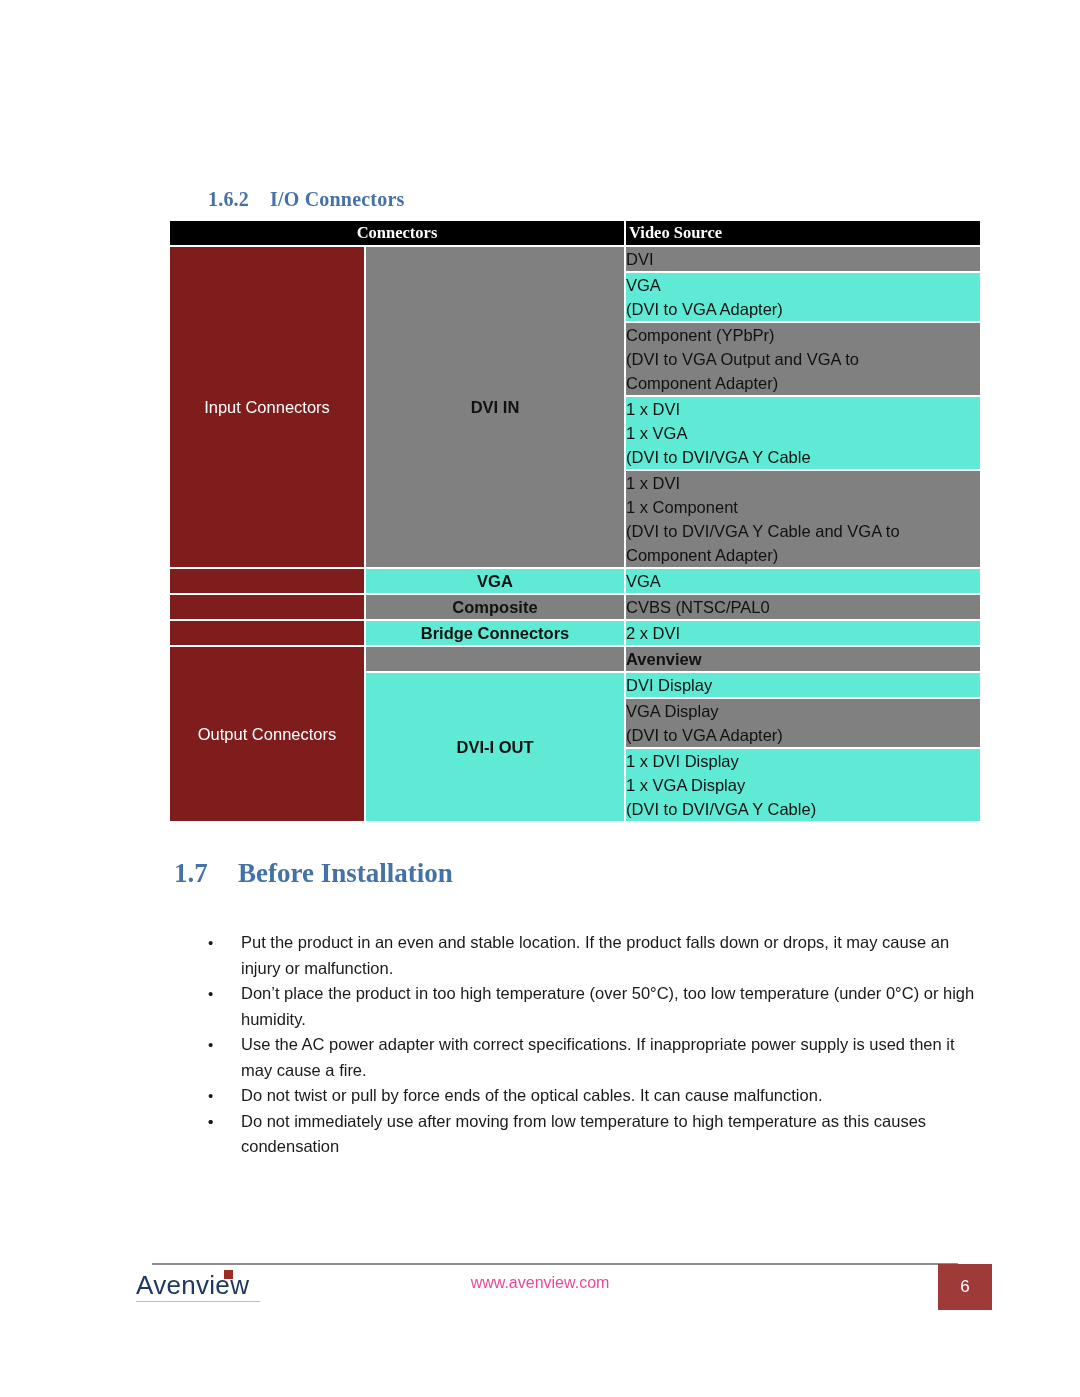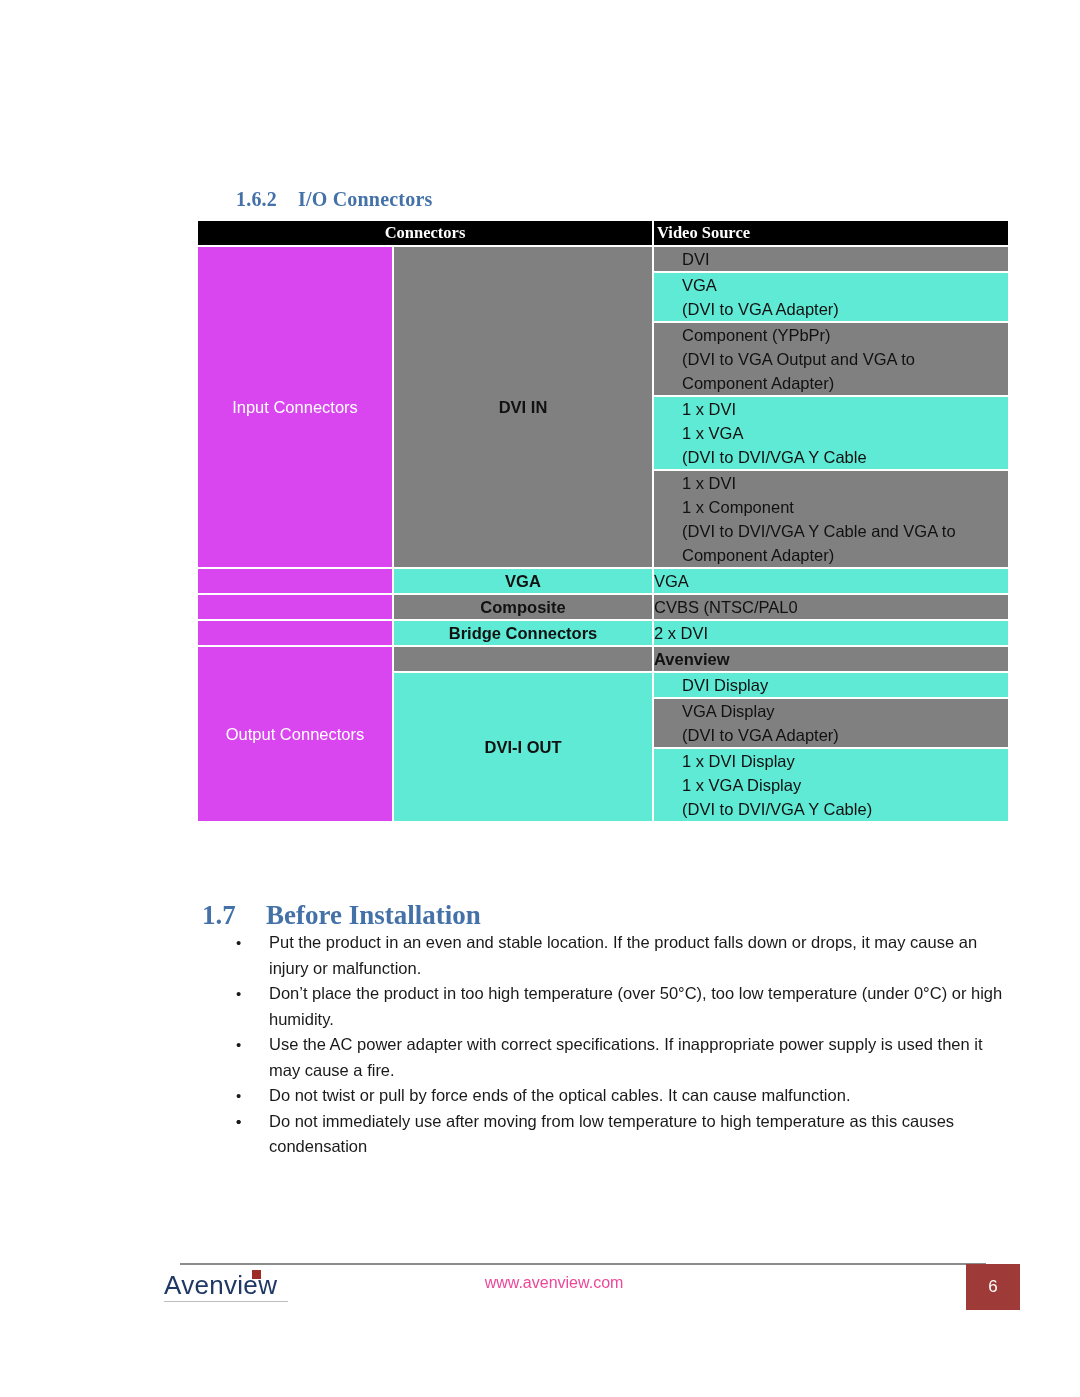--- a/index.html
+++ b/index.html
@@ -13,41 +13,40 @@
     position: relative;
     font-family: "Liberation Sans", sans-serif;
     color: #1a1a1a;
     overflow: hidden;
   }
 
   .page {
     position: absolute;
     inset: 0;
     background: #ffffff;
-    margin-left: 28px;
   }
 
   
   .h3 {
     position: absolute;
     left: 208px;
     top: 188px;
     font-family: "Liberation Serif", serif;
     font-weight: bold;
     font-size: 20px;
     color: #4472A8;
     letter-spacing: .2px;
     white-space: nowrap;
   }
   .h3 .num { display: inline-block; width: 62px; }
 
   .h2 {
     position: absolute;
     left: 174px;
-    top: 900px;
+    top: 858px;
     font-family: "Liberation Serif", serif;
     font-weight: bold;
     font-size: 27px;
     color: #4472A8;
     white-space: nowrap;
   }
   .h2 .num { display: inline-block; width: 64px; }
 
   
   .tbl {
@@ -75,21 +74,21 @@
     font-weight: bold;
     font-size: 20px;
     height: 16px;
     text-align: center;
   }
   .hdr-cell.left-pad { text-align: center; }
   .hdr-cell.vs { text-align: left; padding-left: 3px; }
 
   
   .c1 {
-    background: #d946ef;
+    background: #7f1d1d;
     color: #ffffff;
     text-align: center;
     font-size: 17px;
   }
   .c1.blank { color: transparent; }
 
   
   .c2 {
     text-align: center;
     font-weight: bold;
@@ -100,21 +99,21 @@
   .c3 {
     text-align: left;
     padding-left: 10px;
     color: #111111;
   }
   .c3.bold { font-weight: bold; }
 
   .g-dark  { background: #808080; }
   .g-light { background: #5eead4; }
 
-  .lines span { display: block; padding-left: 28px; }
+  .lines span { display: block; }
 
   
   .bullets {
     position: absolute;
     left: 205px;
     top: 930px;
     width: 780px;
   }
   .bullet {
     position: relative;

